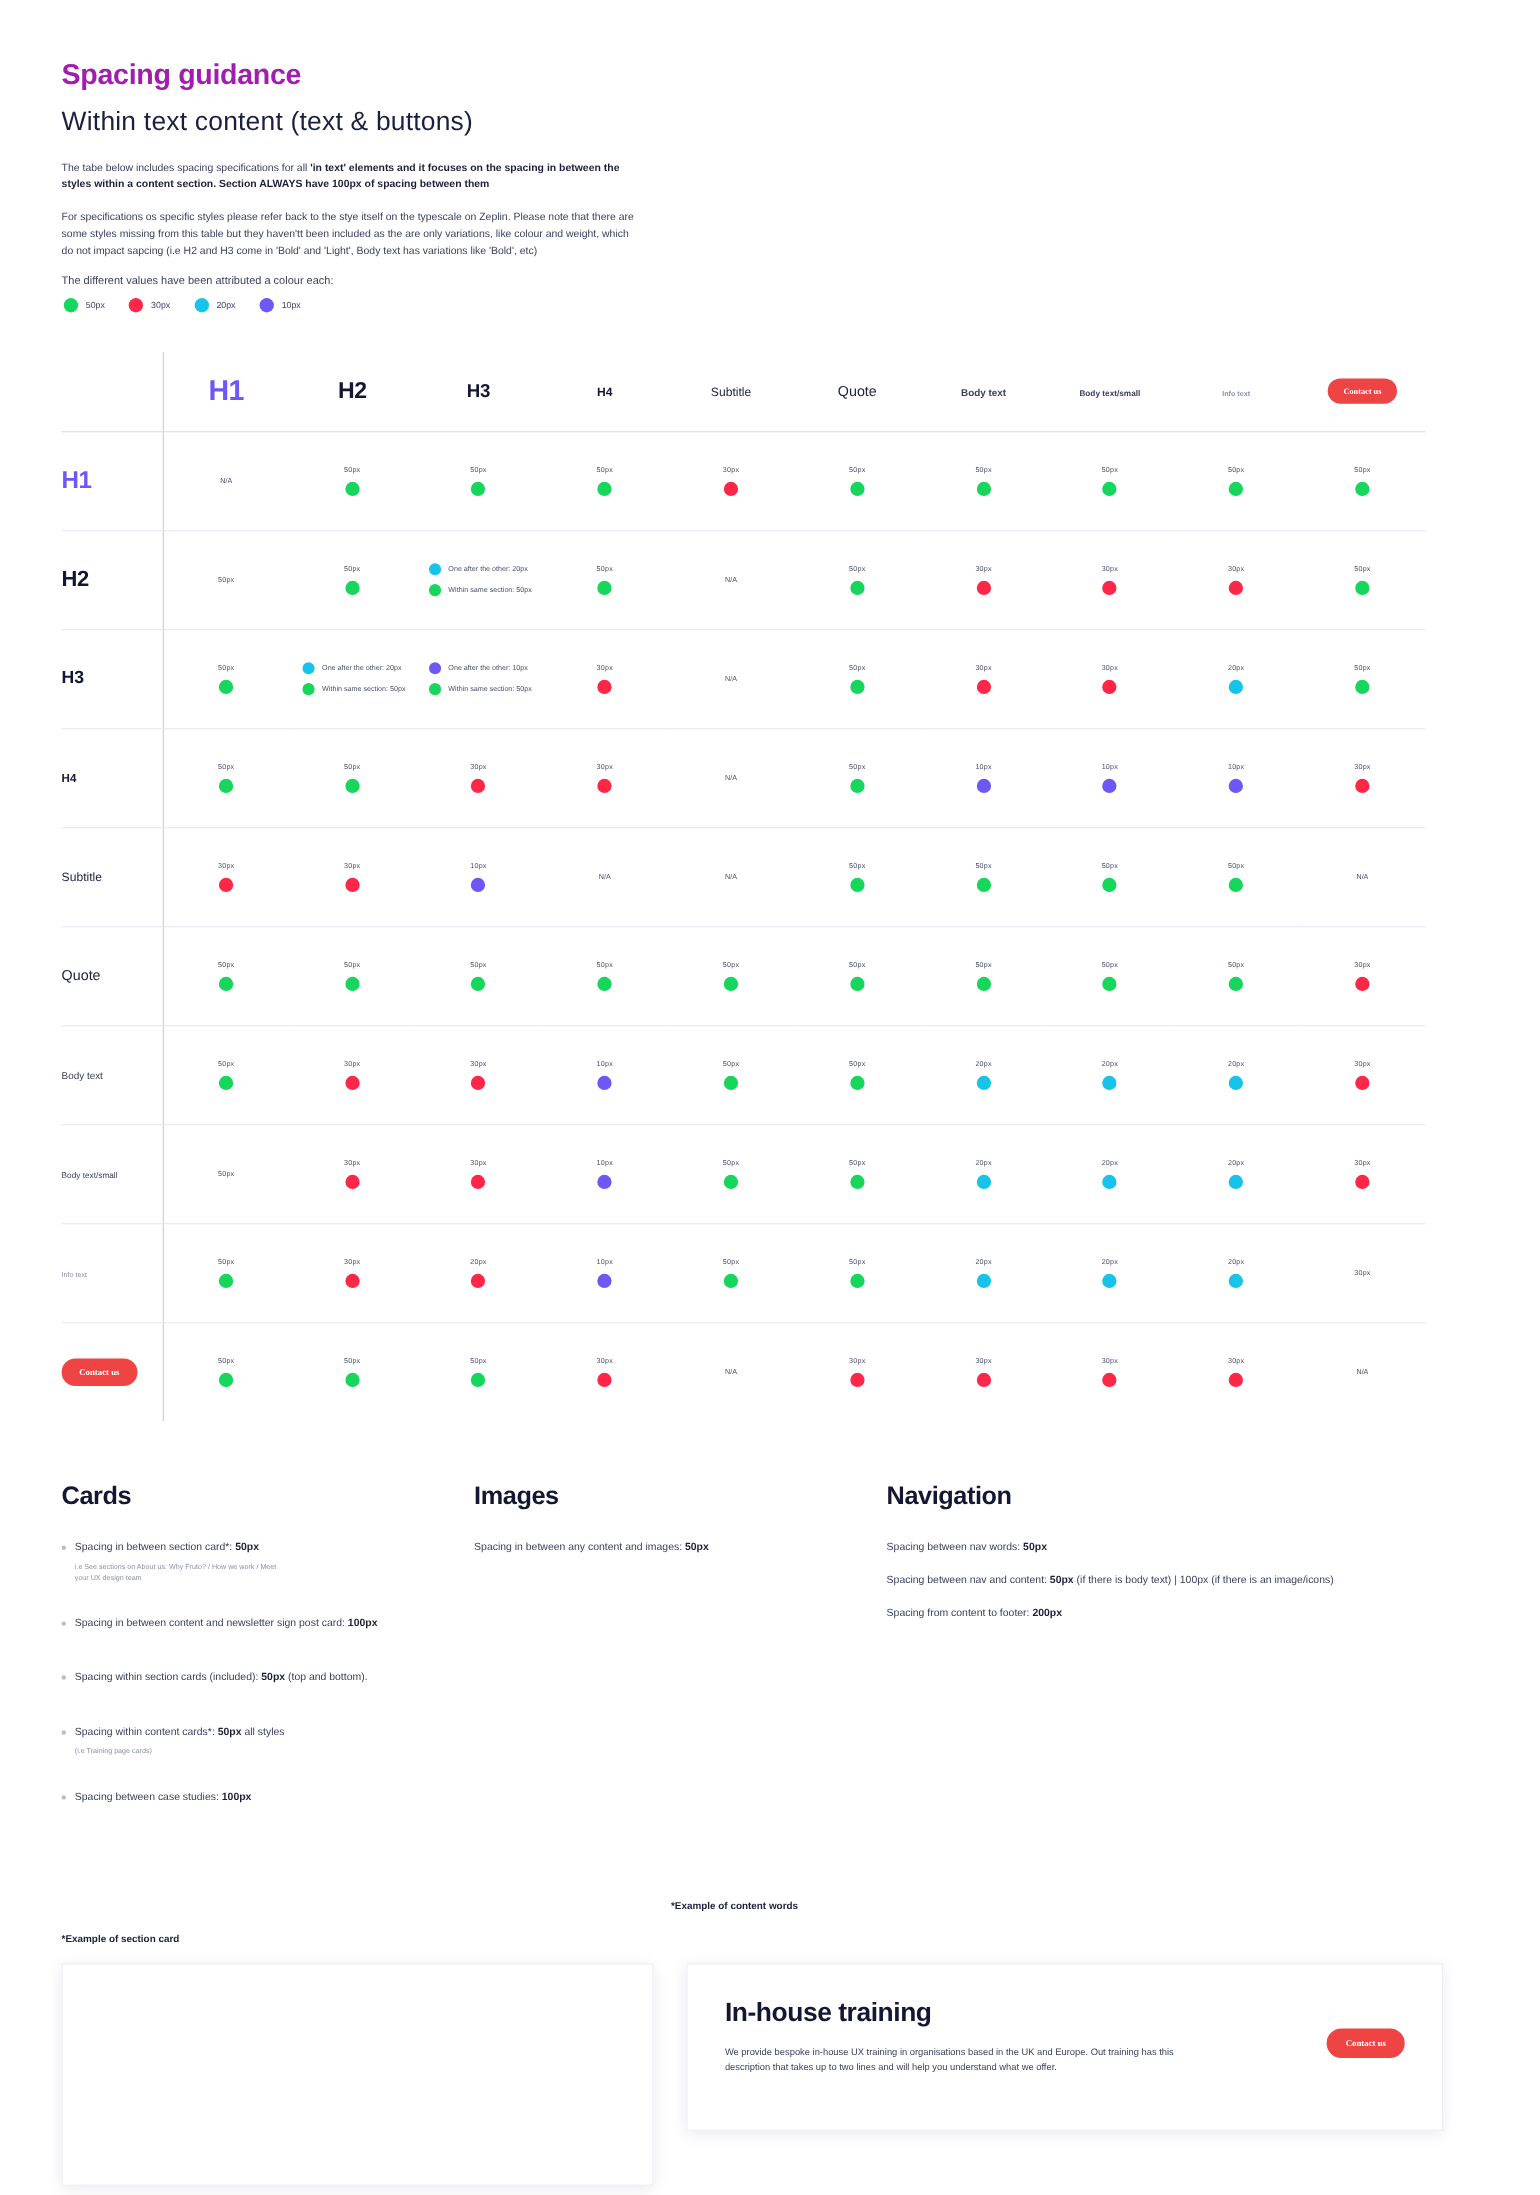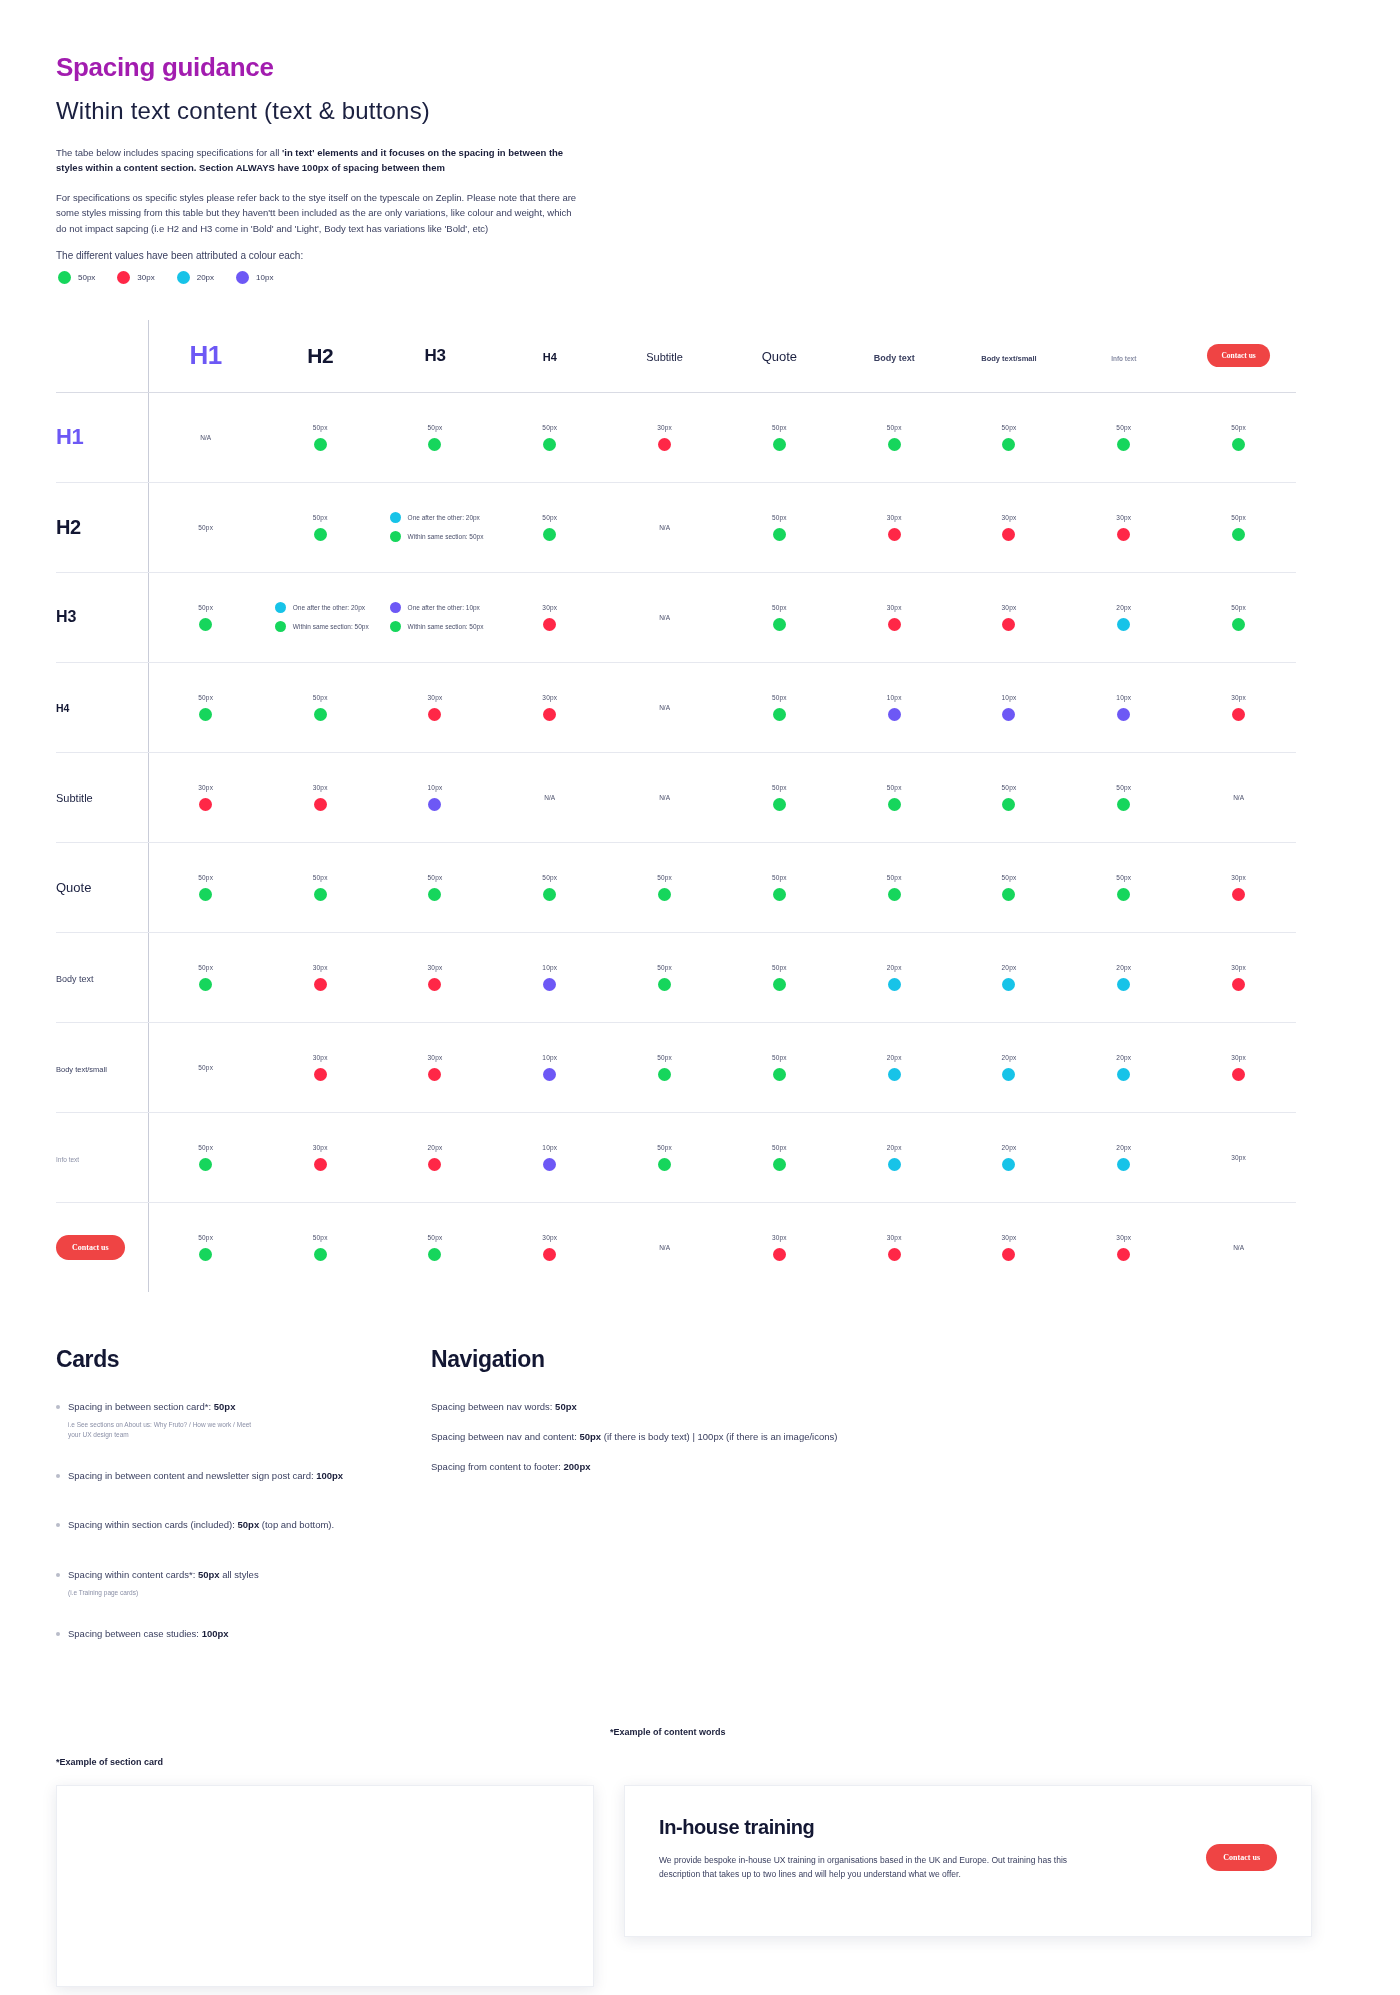--- a/index.html
+++ b/index.html
@@ -89,21 +89,21 @@
 
   
   .examples{margin-top:52px;position:relative;}
   .ex-label{font-size:9px;font-weight:bold;color:#1b1f3b;margin-bottom:18px;}
   .ex-row{display:flex;gap:16px;}
   .ex-left{width:538px;}
   .ex-right{width:688px;margin-left:14px;}
   .card-box{background:#fff;border:1px solid #eceef3;box-shadow:0 3px 14px rgba(24,30,70,0.10);}
   .card-section{height:200px;}
   .card-content{height:152px;padding:30px 34px;box-sizing:border-box;position:relative;}
-  .card-h{font-size:20px;font-weight:bold;color:#131733;letter-spacing:-0.4px;margin:0 0 14px 0;}
+  .card-h{font-size:24px;font-weight:bold;color:#131733;letter-spacing:-0.4px;margin:0 0 14px 0;}
   .card-p{font-size:8.5px;line-height:1.65;color:#3b4060;max-width:450px;margin:0;}
   .card-btn-wrap{position:absolute;right:34px;top:58px;}
   .label-row{display:flex;}
   .label-left{width:554px;margin-top:30px;}
 </style>
 </head>
 <body>
 
 <div class="page">
 
@@ -819,20 +819,24 @@
             <div class="bullet-txt"><span>Spacing within content cards*: </span><span class="b">50px</span><span> all styles</span></div>
           </div>
           <div class="subnote">(i.e Training page cards)</div>
           <div class="bullet-row gap-after">
             <span class="bullet"></span>
             <div class="bullet-txt"><span>Spacing between case studies: </span><span class="b">100px</span></div>
           </div>
         </div>
     </div>
 
+    <div class="col-images">
+      <div class="sec-title">Images</div>
+      <div class="plain-line"><span>Spacing in between any content and images: </span><span class="b">50px</span></div>
+    </div>
 
     <div class="col-nav">
       <div class="sec-title">Navigation</div>
       <div id="nav-list">
           <div class="plain-line"><span>Spacing between nav words:  </span><span class="b">50px</span></div>
           <div class="plain-line"><span>Spacing between nav and content:  </span><span class="b">50px</span><span> (if there is body text) | 100px (if there is an image/icons)</span></div>
           <div class="plain-line"><span>Spacing from content to footer: </span><span class="b">200px</span></div>
         </div>
     </div>
 

